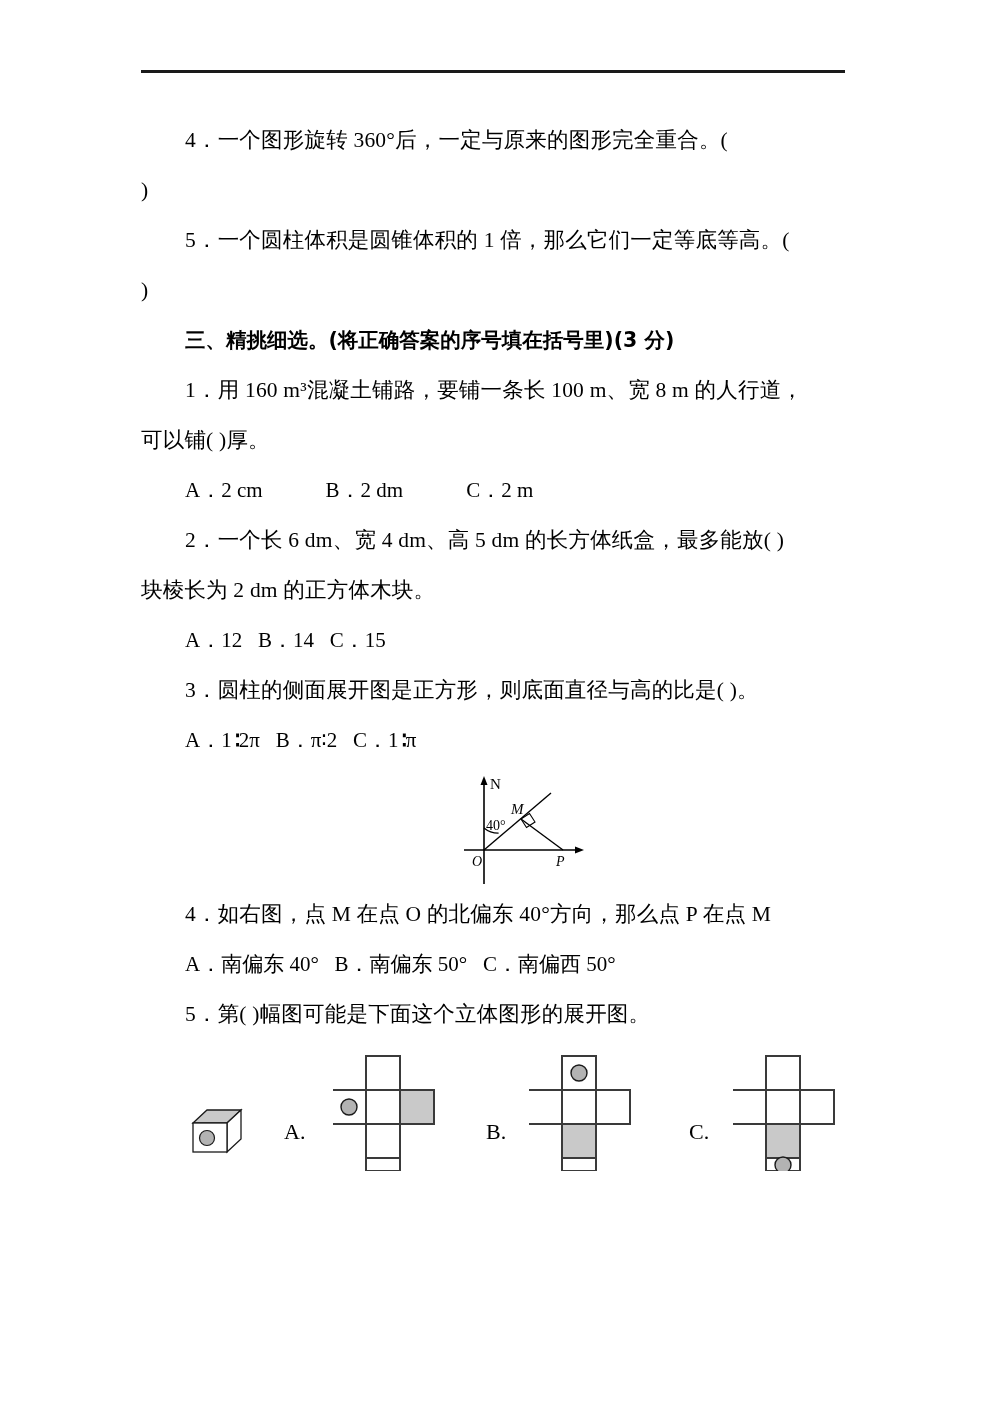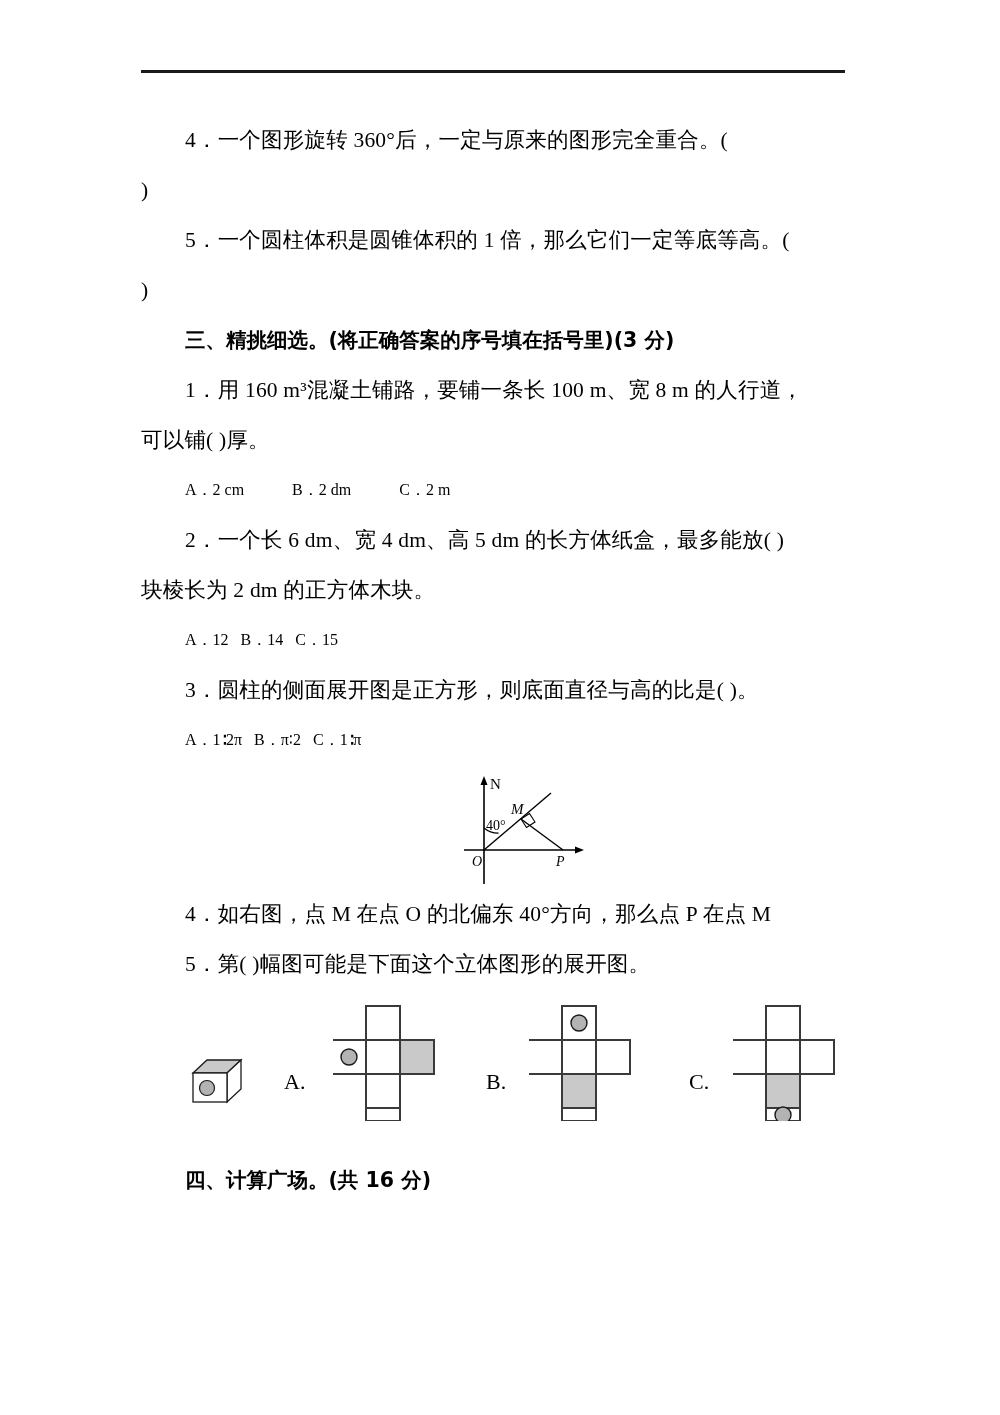--- a/index.html
+++ b/index.html
@@ -53,21 +53,21 @@
     font-family: "DejaVu Sans", "Liberation Sans", sans-serif;
     font-weight: bold;
     font-size: 20.5px;
     line-height: 50px;
     text-indent: 44px;
     margin: 0;
     letter-spacing: 0px;
   }
 
   .opts {
-    font-size: 16px;
+    font-size: 21px;
     line-height: 50px;
     text-indent: 44px;
     margin: 0;
     white-space: pre;
   }
 
   .sp-top-1 { margin-top: 42px; }
 
   
   .diagram-wrap {
@@ -156,20 +156,21 @@
           <text x="31" y="18" font-family="Liberation Serif, serif" font-size="15">N</text>
           <text x="52" y="43" font-family="Liberation Serif, serif" font-size="15" font-style="italic">M</text>
           <text x="13" y="95" font-family="Liberation Serif, serif" font-size="14" font-style="italic">O</text>
           <text x="97" y="95" font-family="Liberation Serif, serif" font-size="14" font-style="italic">P</text>
           <text x="27" y="59" font-family="Liberation Serif, serif" font-size="14">40°</text>
         </svg>
       </div>
     </div>
 
     <p class="para indent"><span>4．</span><span>如右图，点 M 在点 O 的北偏东 40°方向，那么点 P 在点 M</span></p>
+    <p class="opts">A．南偏东 40°   B．南偏东 50°   C．南偏西 50°</p>
 
     <p class="para indent"><span>5．</span><span>第(  )幅图可能是下面这个立体图形的展开图。</span></p>
 
     <div class="nets-row">
 
       <div class="cubefig" style="left:48px; top:56px;">
         <svg width="56" height="54" viewBox="0 0 56 54">
           <polygon points="4,18 18,5 52,5 38,18" fill="#c9c9c9" stroke="#1a1a1a" stroke-width="1.3"></polygon>
           <polygon points="38,18 52,5 52,34 38,47" fill="#ffffff" stroke="#1a1a1a" stroke-width="1.3"></polygon>
           <rect x="4" y="18" width="34" height="29" fill="#ffffff" stroke="#1a1a1a" stroke-width="1.3"></rect>
@@ -215,16 +216,15 @@
           <rect x="33" y="37" width="34" height="34" fill="#ffffff" stroke="#3a3a3a" stroke-width="2"></rect>
           <rect x="33" y="71" width="34" height="34" fill="#c9c9c9" stroke="#3a3a3a" stroke-width="2"></rect>
           <rect x="33" y="105" width="34" height="13" fill="#ffffff" stroke="#3a3a3a" stroke-width="2"></rect>
           <rect x="-1" y="37" width="34" height="34" fill="#ffffff" stroke="#3a3a3a" stroke-width="2"></rect>
           <rect x="67" y="37" width="34" height="34" fill="#ffffff" stroke="#3a3a3a" stroke-width="2"></rect>
           <circle cx="50" cy="112" r="8" fill="#b3b3b3" stroke="#1a1a1a" stroke-width="1.4"></circle>
         </svg>
       </div>
     </div>
 
-    <p class="sec4">四、计算广场。(共 16 分)</p>
 
   </div>
 </div>
 
 </body></html>

